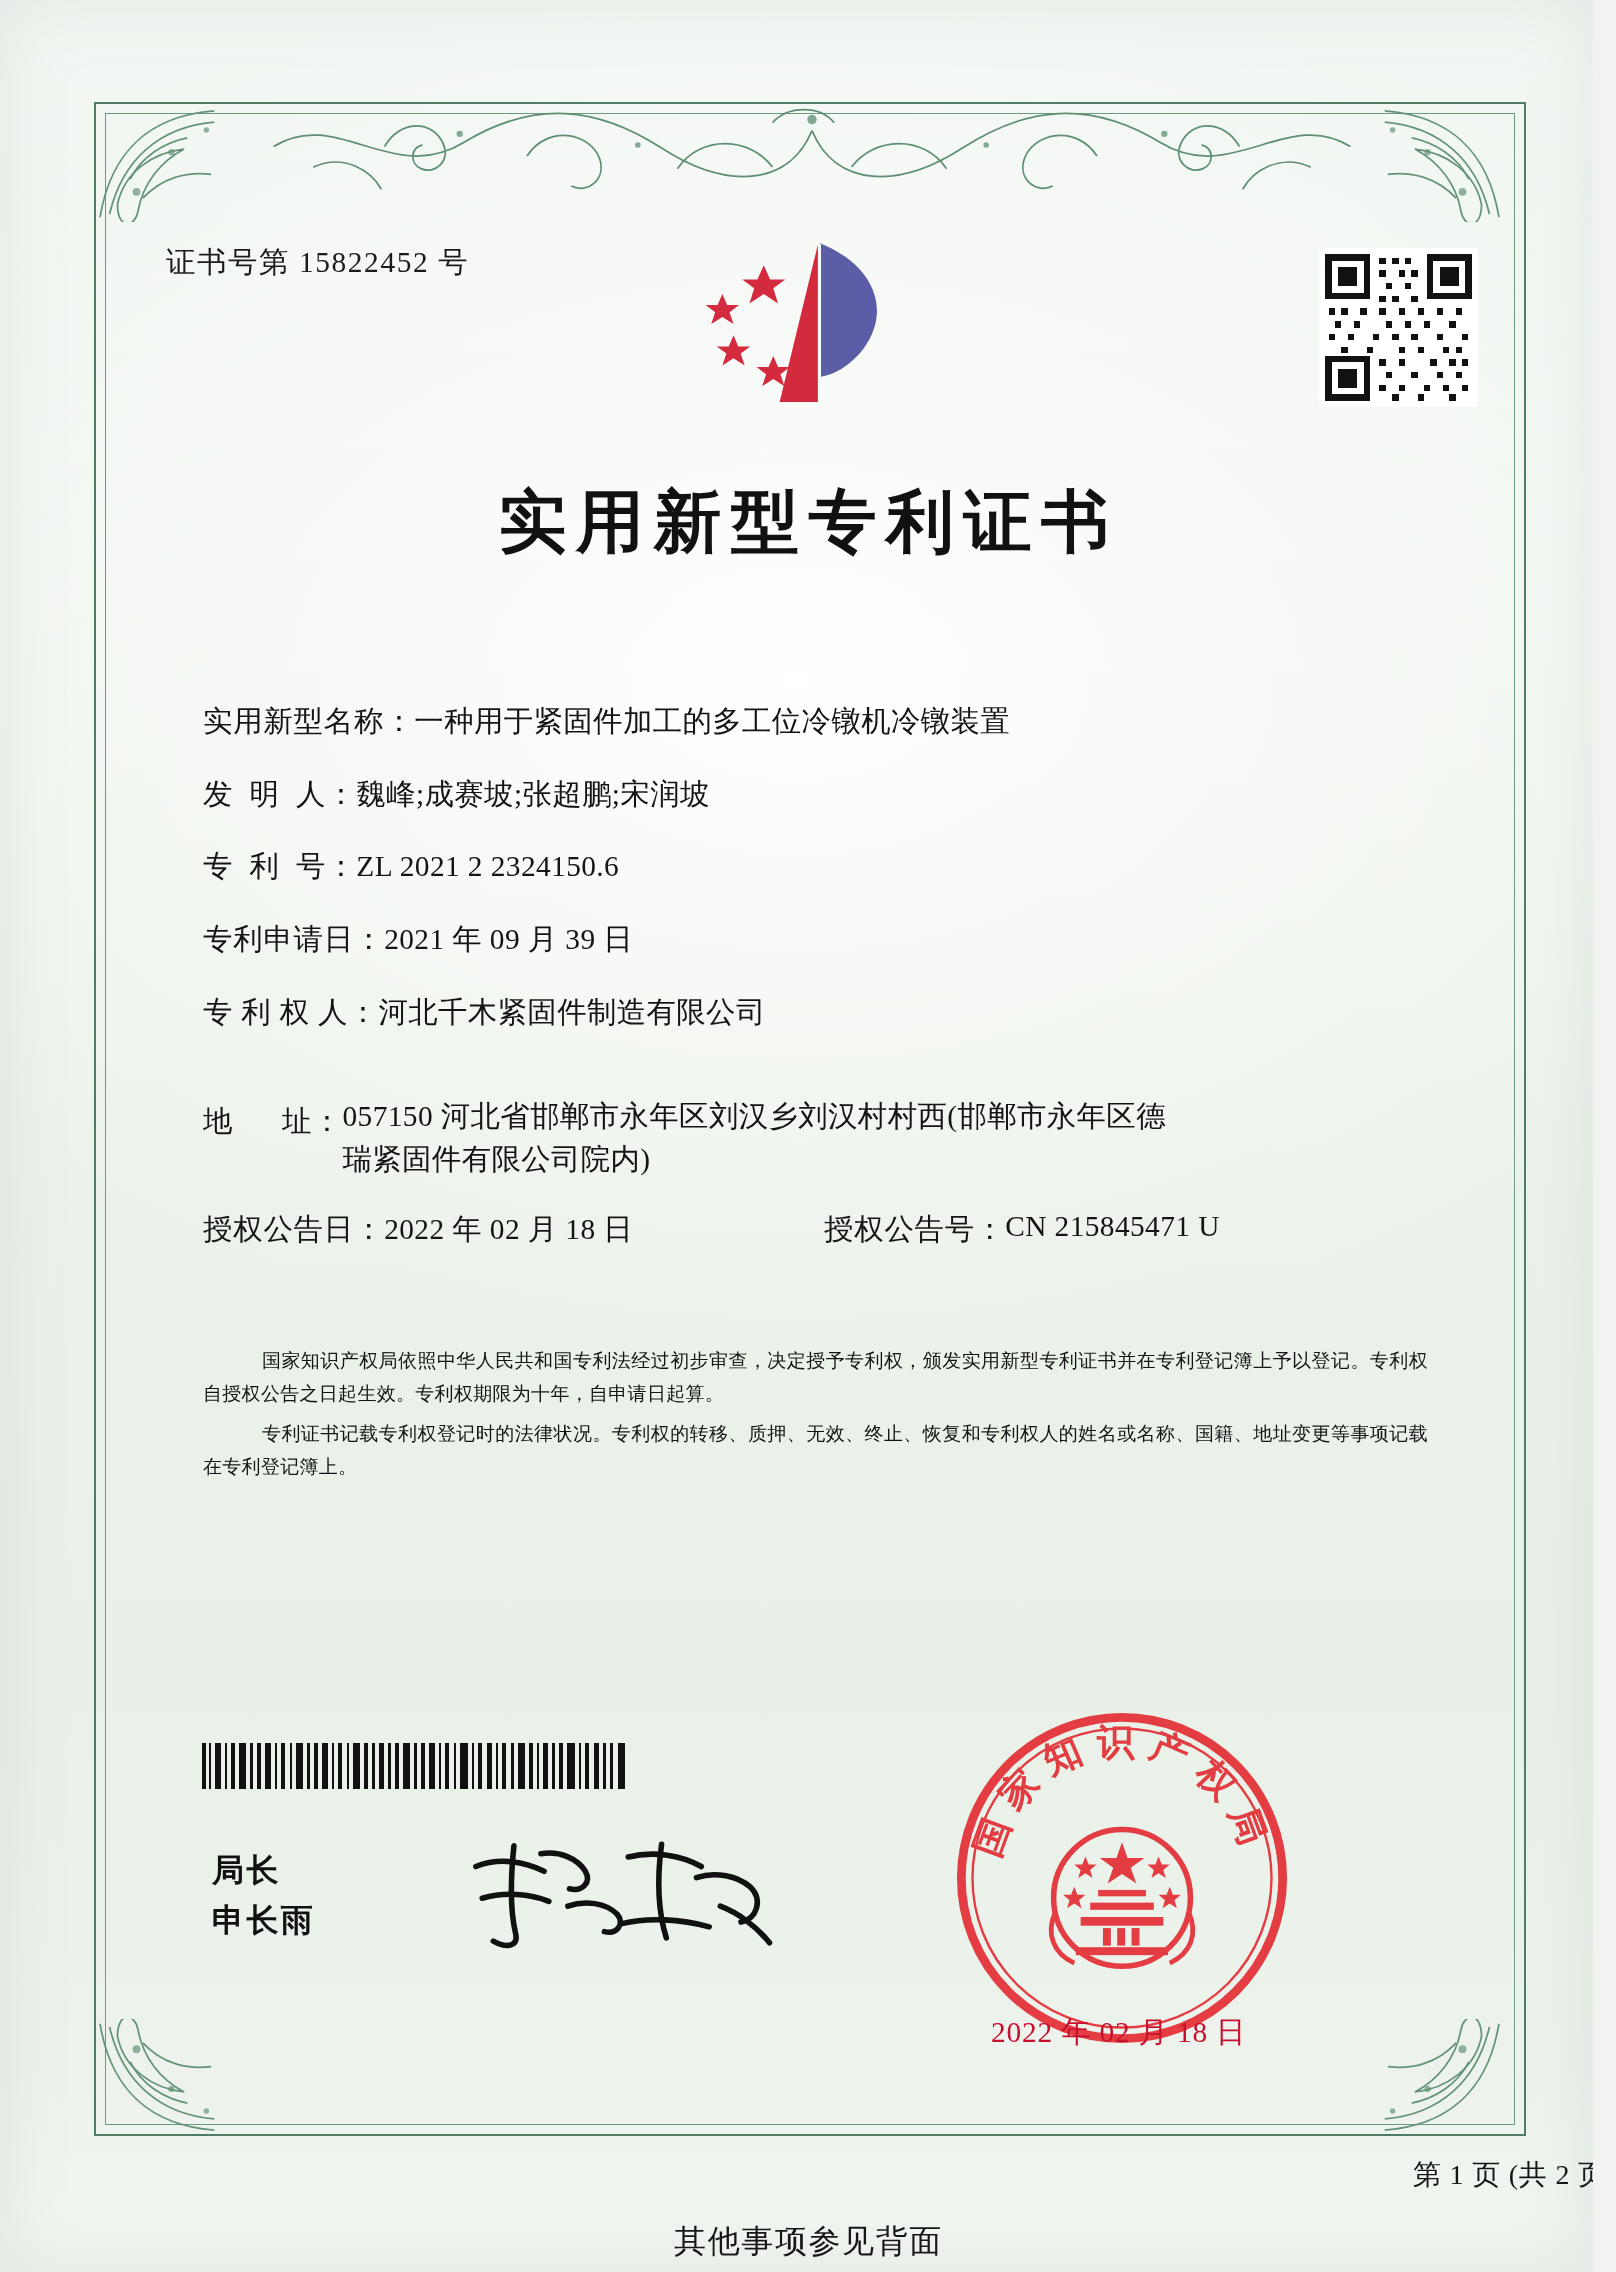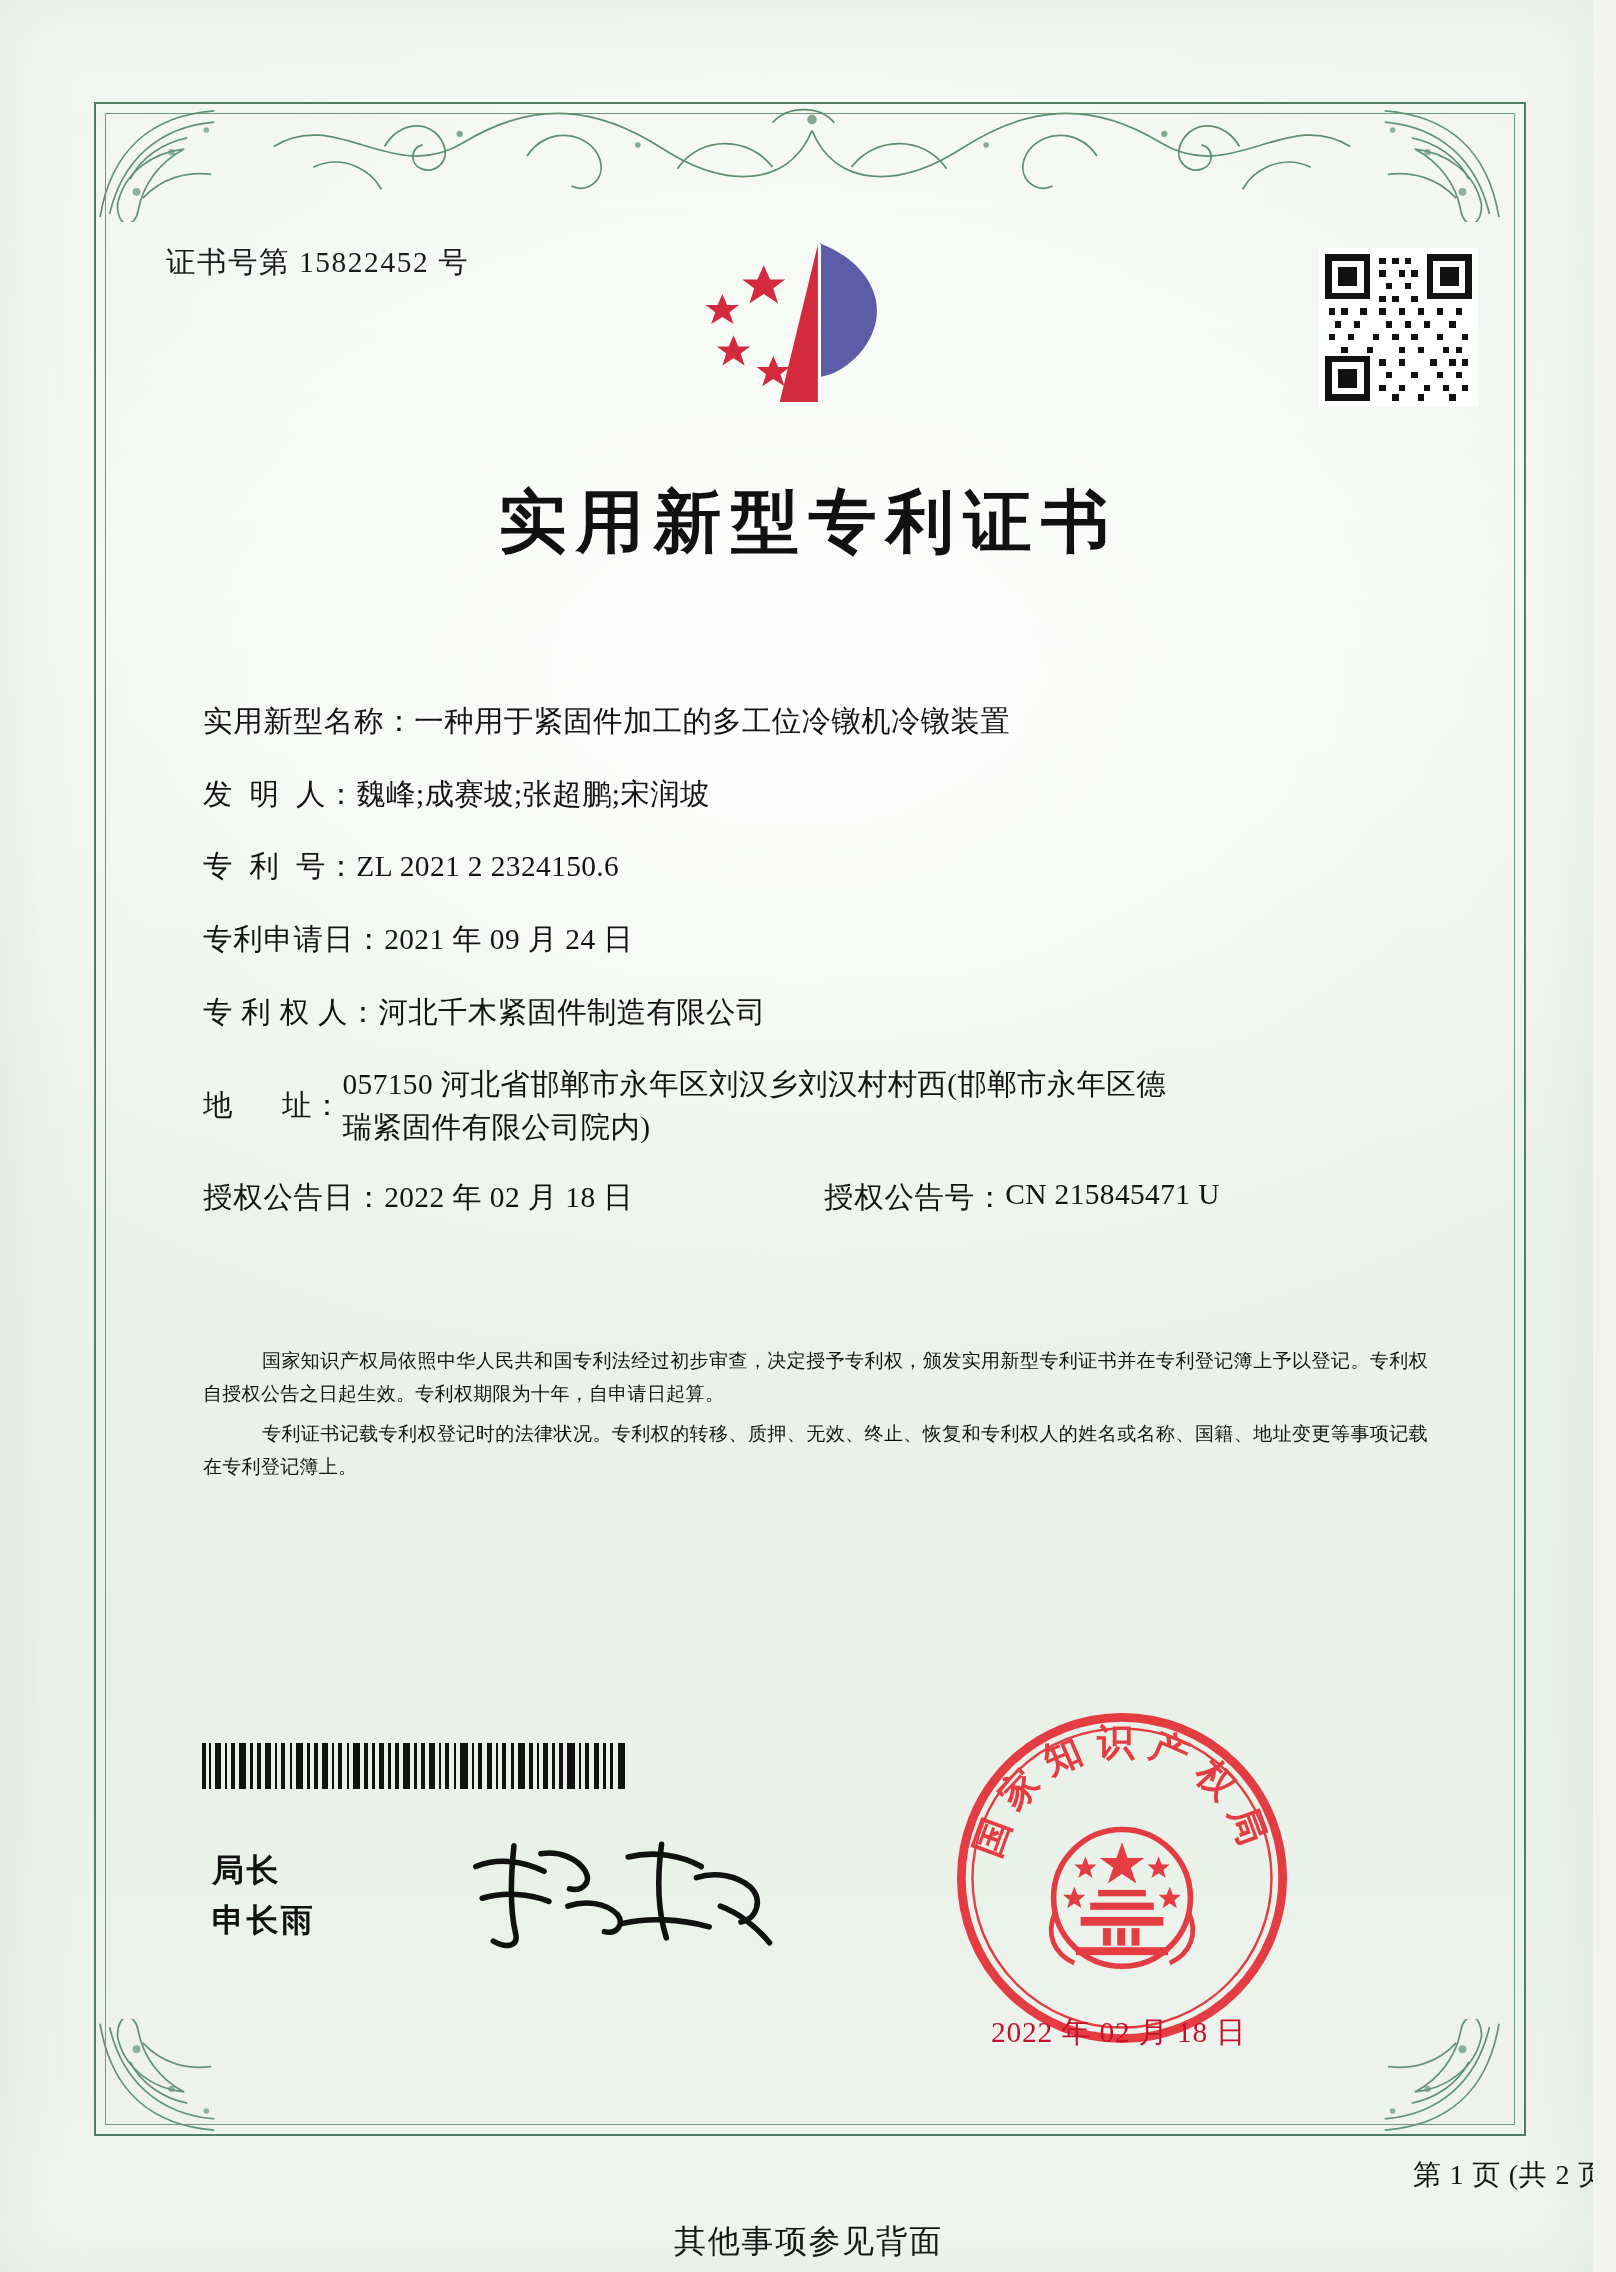--- a/index.html
+++ b/index.html
@@ -138,21 +138,21 @@
   }
   .f-label {
     flex: 0 0 auto;
     white-space: pre;
     letter-spacing: 0.8px;
   }
   .f-value {
     flex: 1 1 auto;
     letter-spacing: 0.4px;
   }
-  .f-value.wrap { max-width: 843px; }
+  .f-value.wrap { max-width: 843px; margin-top: 32px; }
 
   .row-two {
     display: flex;
     align-items: flex-end;
     margin-bottom: 30px;
   }
   .row-two .seg-a { width: 621px; display: flex; }
   .row-two .seg-b { display: flex; }
 
   .paras {
@@ -423,21 +423,21 @@
       <div class="field-row">
         <span class="f-label">发  明  人：</span>
         <span class="f-value">魏峰;成赛坡;张超鹏;宋润坡</span>
       </div>
       <div class="field-row">
         <span class="f-label">专  利  号：</span>
         <span class="f-value">ZL 2021 2 2324150.6</span>
       </div>
       <div class="field-row">
         <span class="f-label">专利申请日：</span>
-        <span class="f-value">2021 年 09 月 24 日</span>
+        <span class="f-value">2021 年 09 月 39 日</span>
       </div>
       <div class="field-row">
         <span class="f-label">专 利 权 人：</span>
         <span class="f-value">河北千木紧固件制造有限公司</span>
       </div>
       <div class="field-row">
         <span class="f-label">地      址：</span>
         <span class="f-value wrap">057150 河北省邯郸市永年区刘汉乡刘汉村村西(邯郸市永年区德瑞紧固件有限公司院内)</span>
       </div>
 

